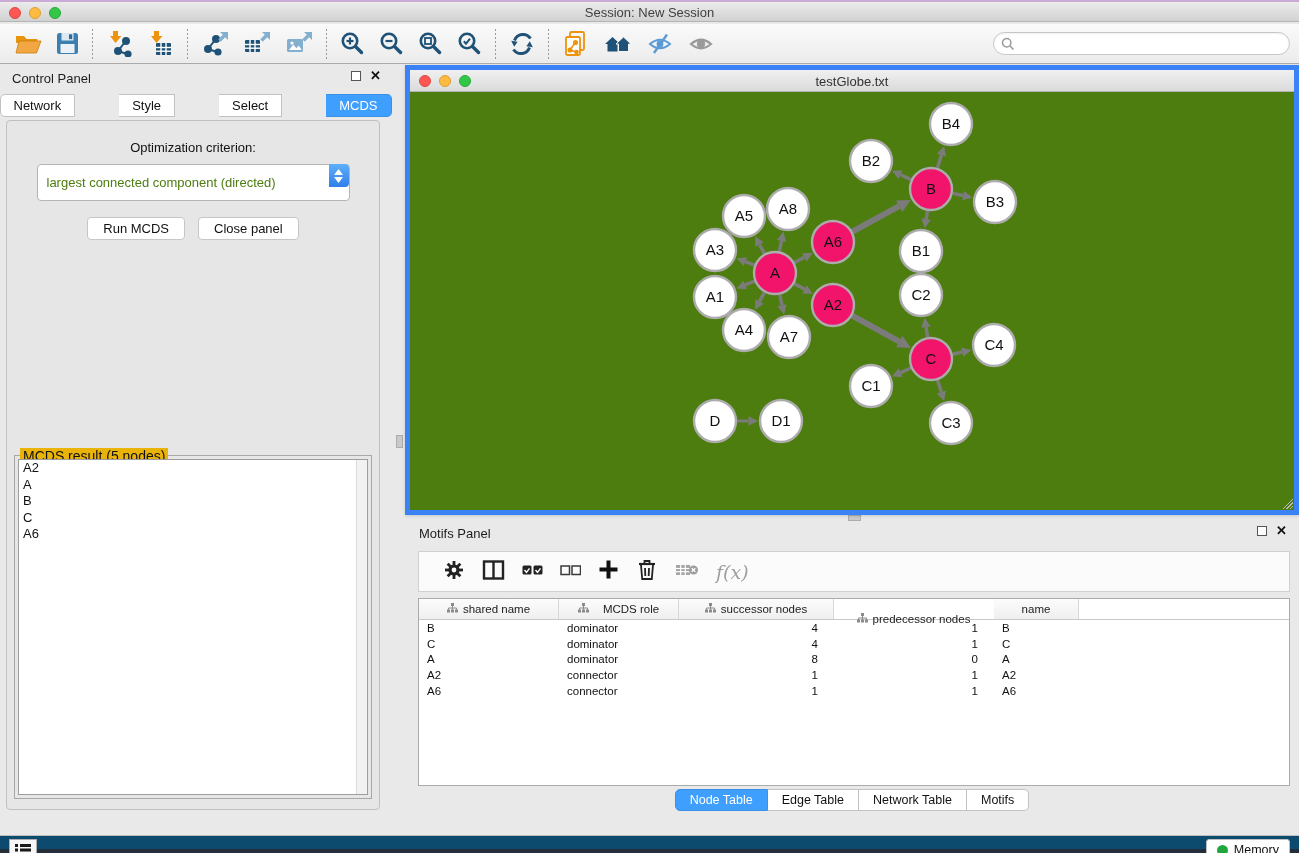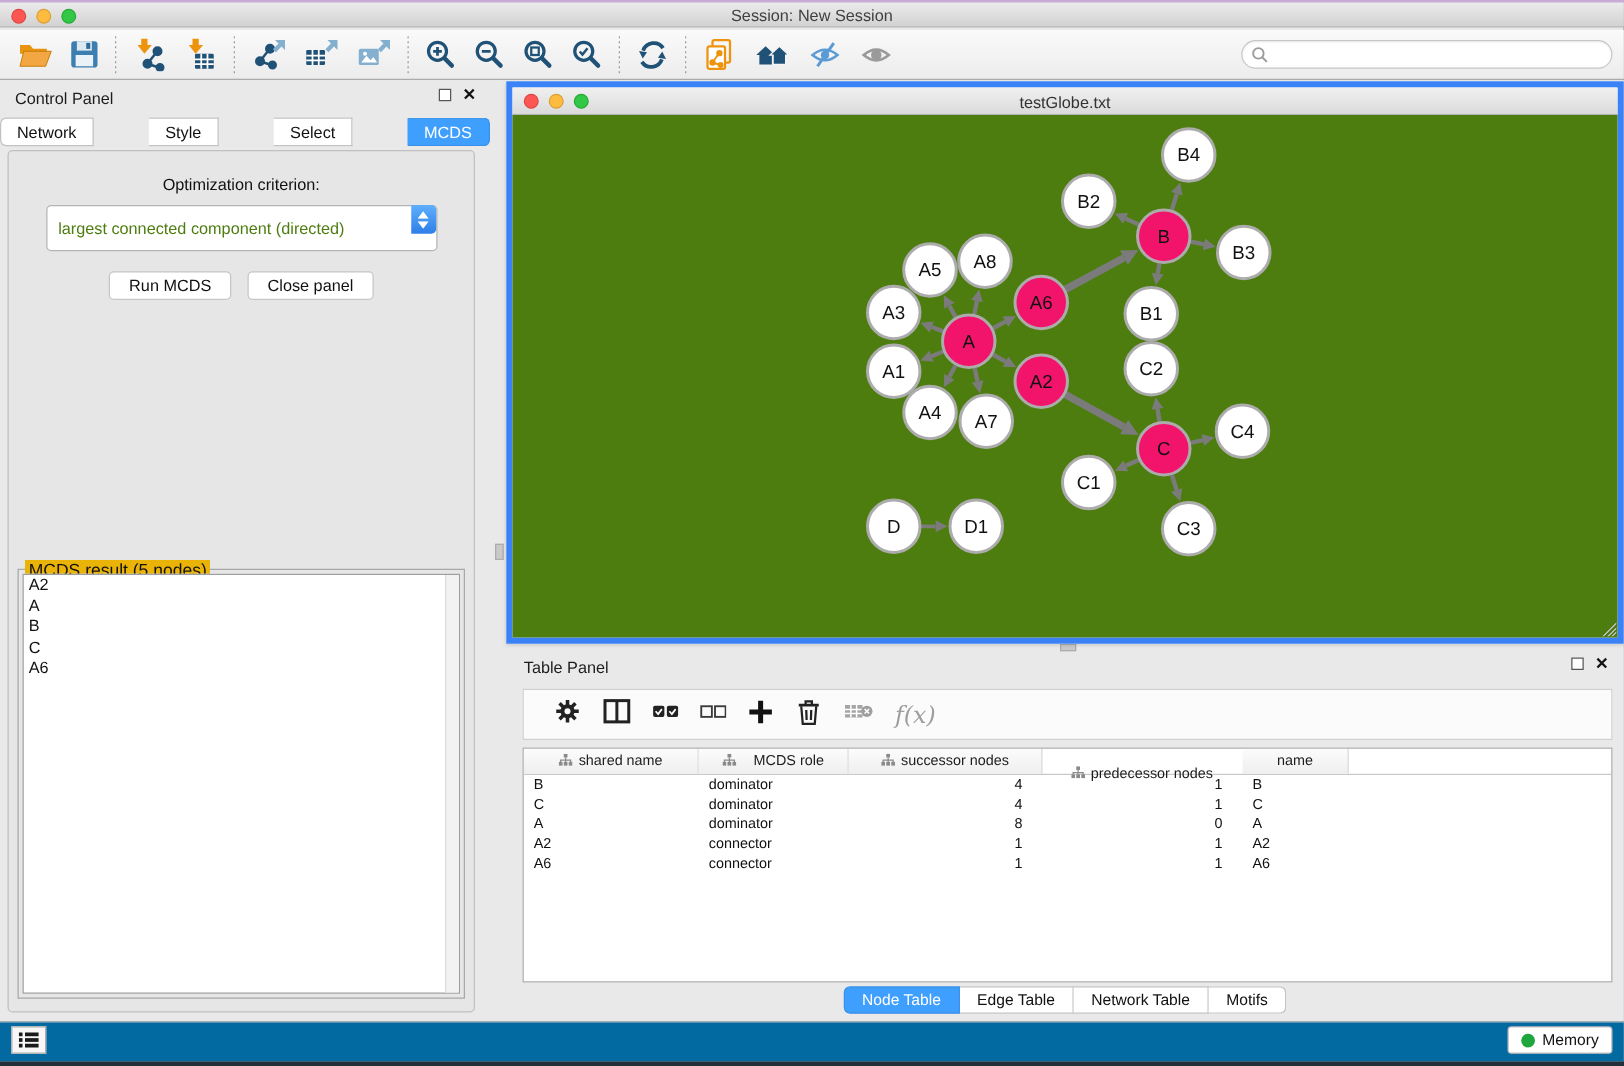--- a/index.html
+++ b/index.html
@@ -101,22 +101,22 @@
     display:flex; align-items:center; justify-content:center; gap:5px;
     font-size:11.5px; color:#1c1c1c; }
   .tr { display:flex; height:15.8px; align-items:center; }
   .td { font-size:11.5px; color:#111; padding:0 8px; white-space:nowrap; }
   .td.num { text-align:right; padding-right:16px; }
 
   #table-tabs { position:absolute; left:0; right:0; top:269px; justify-content:center; }
   #table-tabs .seg-tab { font-size:12.5px; padding:3px 14px; }
 
   
-  .statusbar { position:absolute; left:0; right:0; bottom:0; height:32px;
-    background:#0369a1; border-top:1px solid #BDBDBD; }
+  .statusbar { position:absolute; left:0; right:0; bottom:0; height:14px;
+    background:#0c4a6e; border-top:1px solid #BDBDBD; }
   .list-btn { position:absolute; left:9px; top:3px; width:28px; height:22px;
     background:#F7F7F7; border:1px solid #ADADAD; display:flex; align-items:center; justify-content:center; }
   .memory-btn { position:absolute; right:9px; top:3px; height:22px; background:#fff;
     border:1px solid #BFBFBF; border-radius:3px; display:flex; align-items:center;
     gap:6px; padding:0 10px; font-size:12.5px; color:#111; }
   .memory-dot { width:11px; height:11px; border-radius:50%; background:#1FA63C; }
 </style>
 </head>
 <body>
 
@@ -469,21 +469,21 @@
               <g>
                 <circle cx="541" cy="331" r="21" fill="#FFFFFF" stroke="#ACACAC" stroke-width="2.4"></circle>
                 <text x="541" y="336" text-anchor="middle" font-size="15" fill="#111" font-family="&quot;Liberation Sans&quot;, sans-serif">C3</text>
               </g>
             </svg>
         </div>
         <div class="resize-grip"></div>
       </div>
 
       <div class="table-panel">
-        <div class="panel-title" style="left:14px; top:6px;">Table Panel</div>
+        <div class="panel-title" style="left:14px; top:6px;">Motifs Panel</div>
         <div class="panel-ctrls" style="right:12px; top:6px;">
           <div class="float-ico"></div>
           <div class="close-ico">✕</div>
         </div>
 
         <div class="tp-toolbar">
           <span>
             <svg width="22" height="22" viewBox="0 0 22 22">
               <g fill="#222">
                 <rect x="9.6" y="2" width="2.8" height="4.4"></rect>

